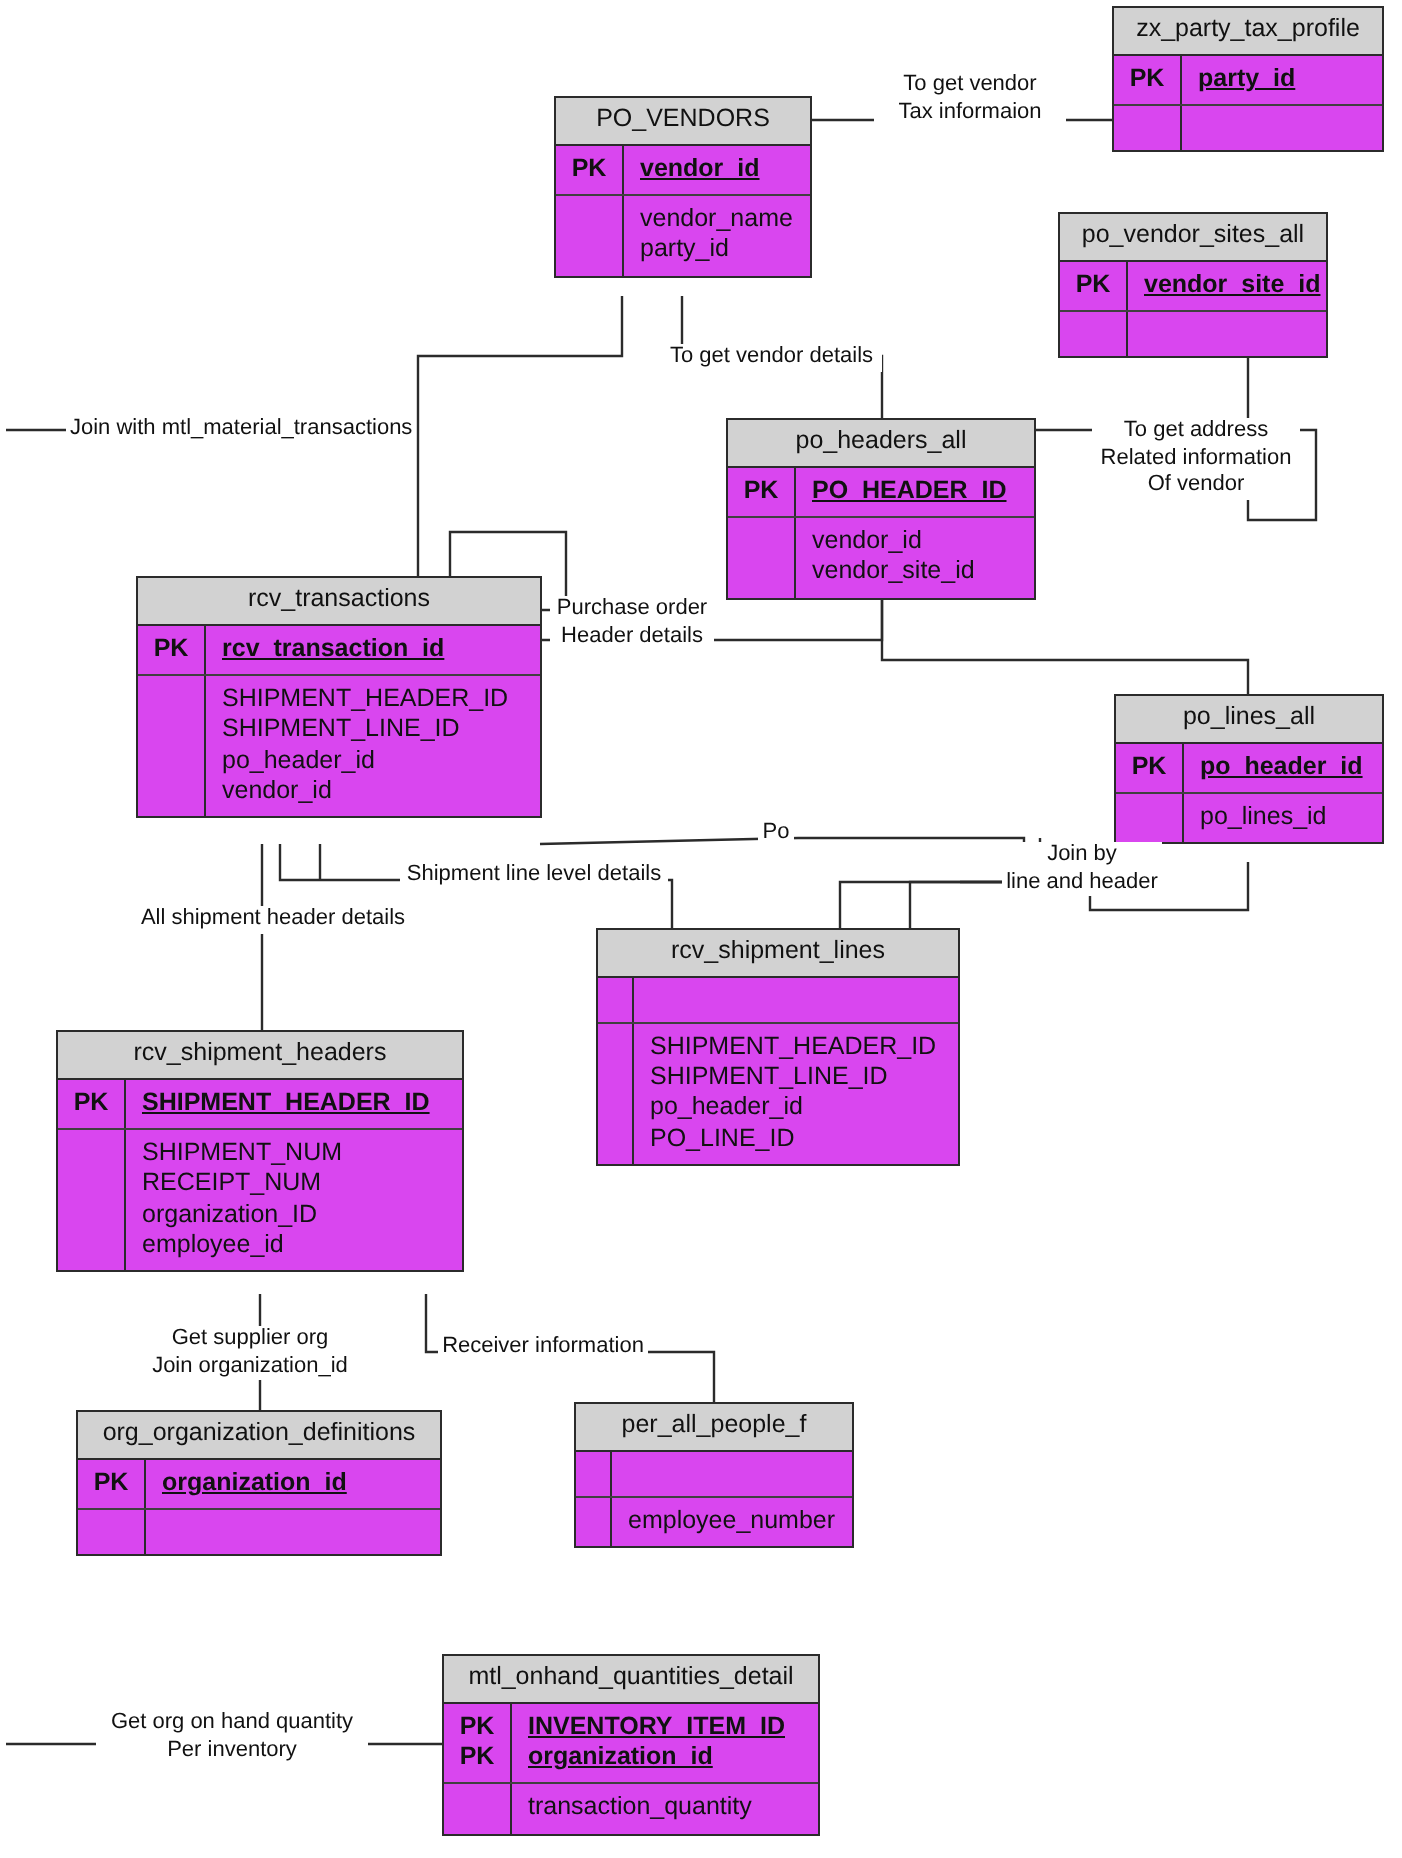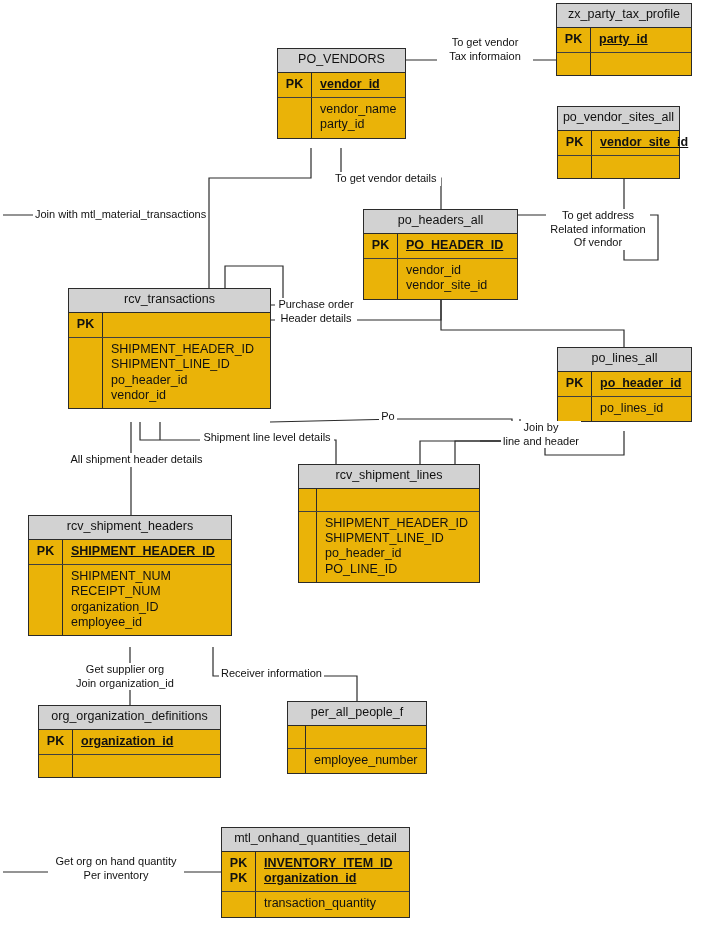--- a/index.html
+++ b/index.html
@@ -17,21 +17,21 @@
   }
   #wires {
     position: absolute;
     left: 0; top: 0;
     width: 701px; height: 929px;
     pointer-events: none;
   }
   .entity {
     position: absolute;
     border: 1px solid #2b2b2b;
-    background: #eab308;
+    background: #d946ef;
     z-index: 5;
   }
   .ent-title {
     background: #d2d2d2;
     border-bottom: 1px solid #2b2b2b;
     text-align: center;
     font-size: 12.5px;
     color: #111;
     padding: 4px 4px 5px 4px;
     line-height: 1.1;
@@ -147,21 +147,21 @@
           </div>
           <div class="ent-section">
             <div class="pk-col"></div>
             <div class="field-col">
               <div class="field">vendor_name</div>
               <div class="field">party_id</div>
             </div>
           </div>
         </div>
       </div>
-      <div class="entity" style="left: 557px; top: 106px; width: 123px;">
+      <div class="entity" style="left: 529px; top: 106px; width: 135px;">
         <div class="ent-title">po_vendor_sites_all</div>
         <div class="ent-rows">
           <div class="ent-section keys">
             <div class="pk-col">
               <div class="pk-tag">PK</div>
             </div>
             <div class="field-col">
               <div class="field key">vendor_site_id</div>
             </div>
           </div>
@@ -190,20 +190,23 @@
             </div>
           </div>
         </div>
       </div>
       <div class="entity" style="left: 68px; top: 288px; width: 203px;">
         <div class="ent-title">rcv_transactions</div>
         <div class="ent-rows">
           <div class="ent-section keys">
             <div class="pk-col">
               <div class="pk-tag">PK</div>
+            </div>
+            <div class="field-col">
+              <div class="field key">rcv_transaction_id</div>
             </div>
           </div>
           <div class="ent-section">
             <div class="pk-col"></div>
             <div class="field-col">
               <div class="field">SHIPMENT_HEADER_ID</div>
               <div class="field">SHIPMENT_LINE_ID</div>
               <div class="field">po_header_id</div>
               <div class="field">vendor_id</div>
             </div>

